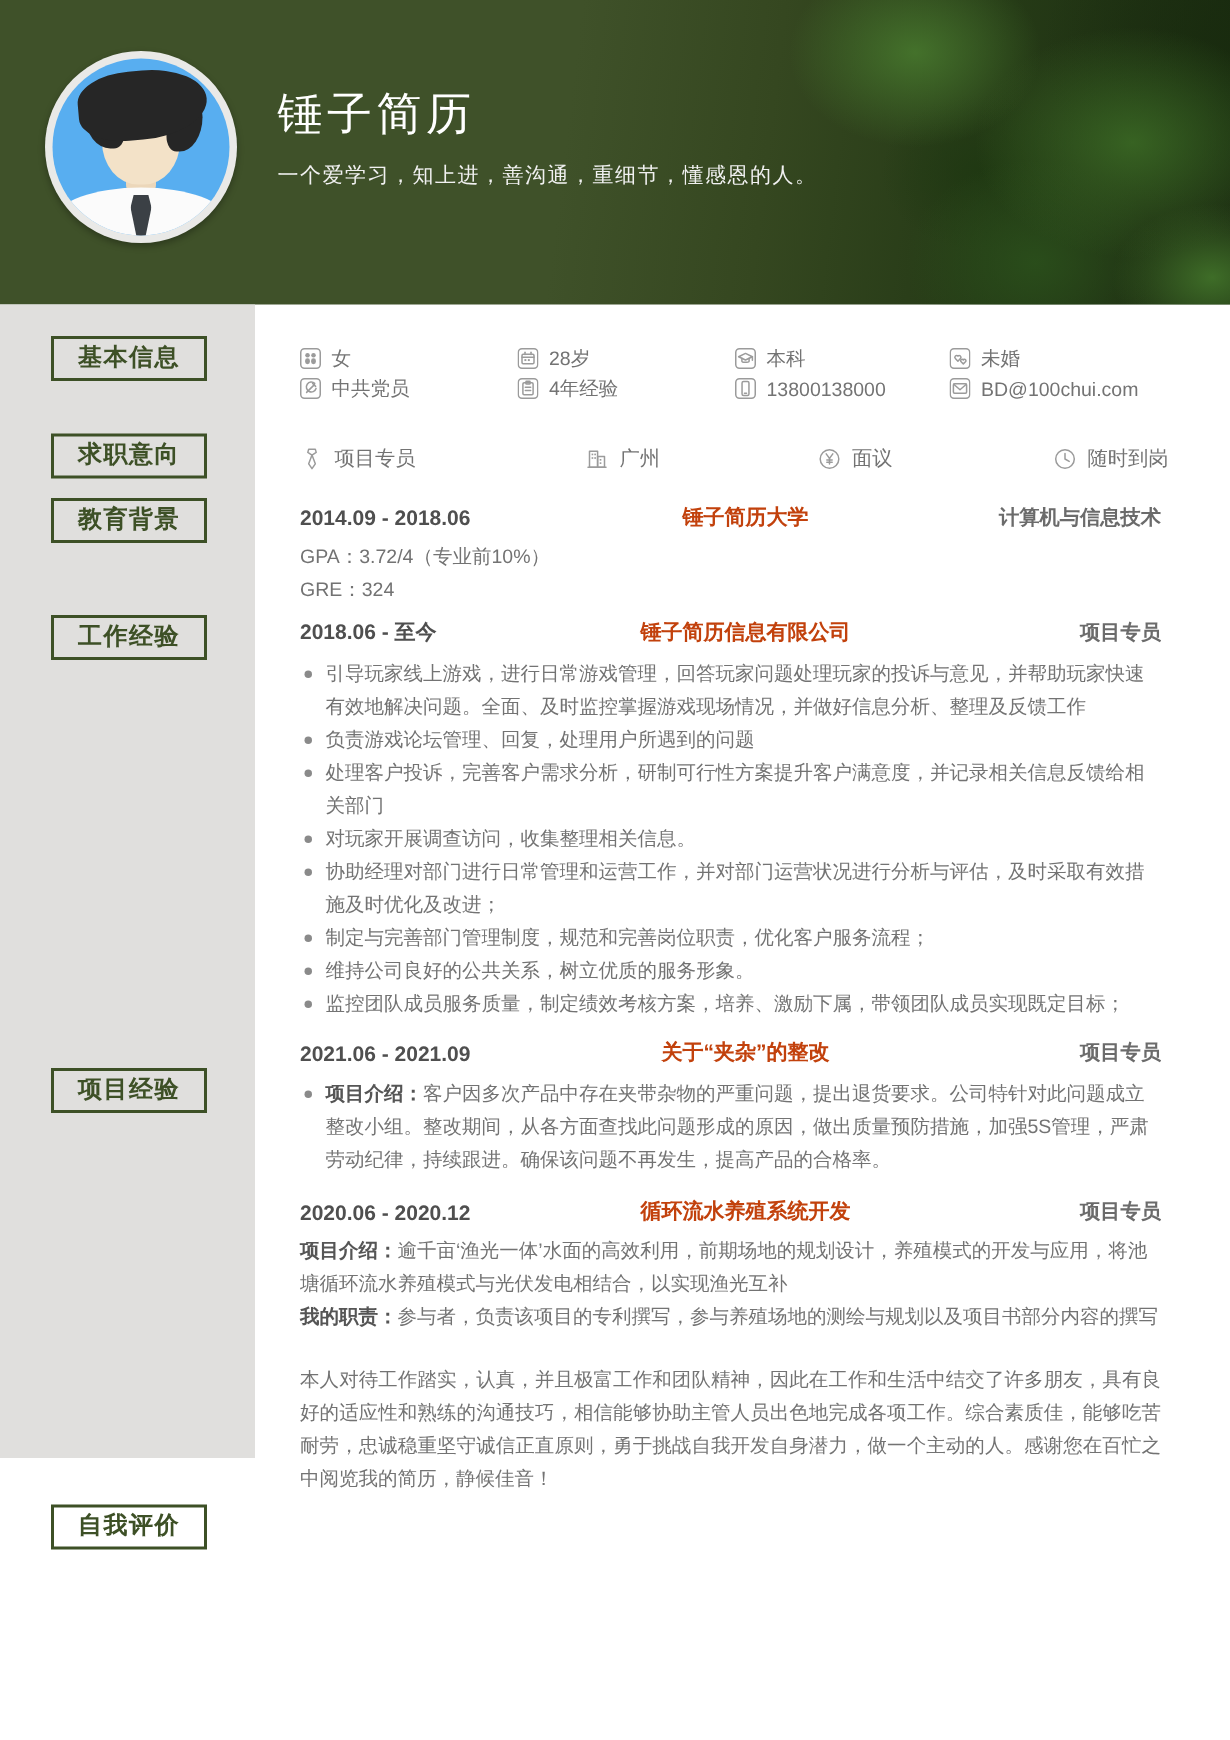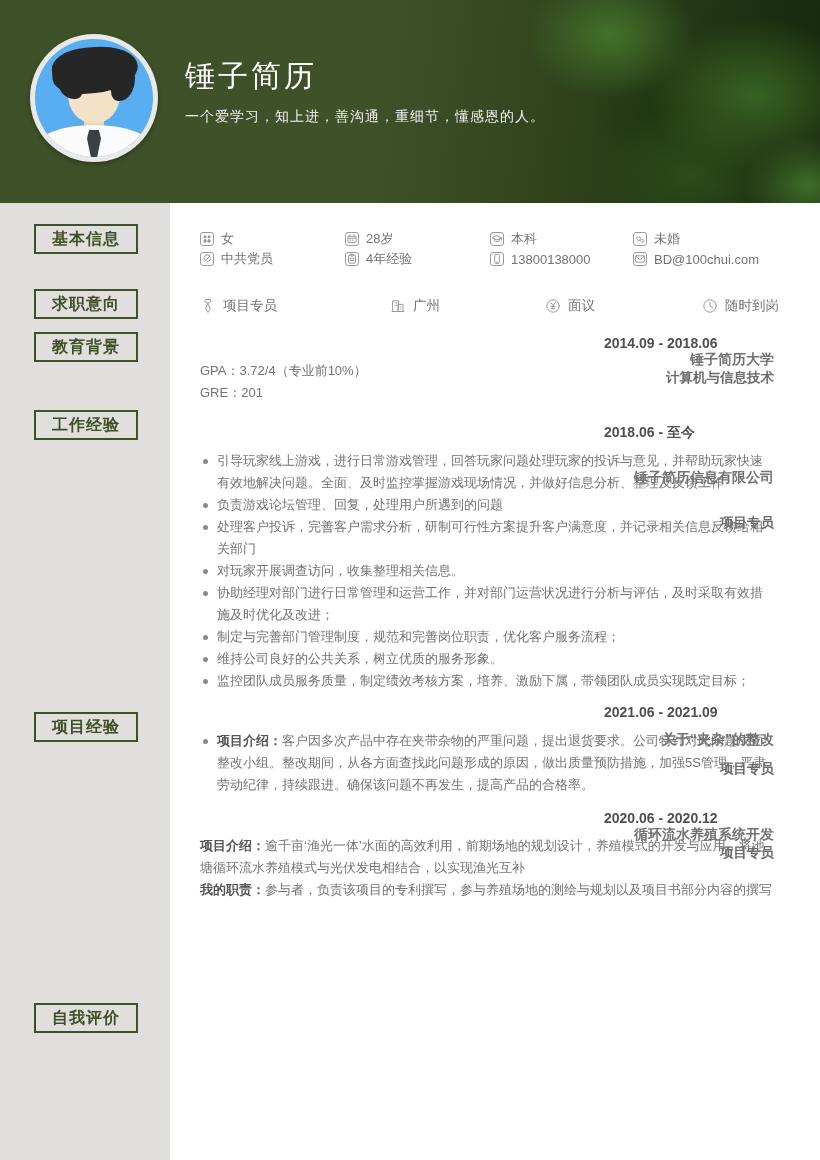--- a/index.html
+++ b/index.html
@@ -31,40 +31,40 @@
   .av-neck{position:absolute;left:49px;top:74px;width:20px;height:18px;background:#ecd7ba;border-radius:0 0 8px 8px;}
   .av-face{position:absolute;left:33px;top:22px;width:52px;height:62px;background:#f3e2c8;border-radius:50% 50% 46% 46%;}
   .av-hair{position:absolute;left:17px;top:8px;width:86px;height:46px;background:#262626;border-radius:46% 54% 58% 42%;transform:rotate(-5deg);}
   .av-hair2{position:absolute;left:22px;top:26px;width:26px;height:34px;background:#262626;border-radius:40% 60% 30% 70%;}
   .av-hair3{position:absolute;left:76px;top:26px;width:24px;height:36px;background:#262626;border-radius:60% 40% 70% 30%;}
   .av-shirt{position:absolute;left:2px;top:86px;width:114px;height:42px;background:#fbfbfb;border-radius:52% 52% 0 0;}
   .av-tie{position:absolute;left:52px;top:91px;width:14px;height:30px;background:#3b4045;clip-path:polygon(15% 0,85% 0,100% 28%,68% 100%,32% 100%,0 28%);}
   .header-title{position:absolute;left:185px;top:56px;font-size:30px;letter-spacing:3px;color:#ffffff;font-weight:400;}
   .header-subtitle{position:absolute;left:185px;top:108px;font-size:14px;letter-spacing:1px;color:#f1f1f1;}
   
-  .sidebar{position:absolute;left:0;top:203px;width:170px;height:957px;background:#e0dfdd;}
+  .sidebar{position:absolute;left:0;top:203px;width:170px;height:769px;background:#e0dfdd;}
   .sb-label{
     position:absolute;left:34px;width:104px;height:30px;box-sizing:border-box;
     border:2px solid #3d5026;color:#3d5026;font-size:16px;font-weight:bold;
     text-align:center;line-height:26px;letter-spacing:1px;
   }
   .sb-0{top:21px}.sb-1{top:86px}.sb-2{top:129px}.sb-3{top:207px}.sb-4{top:509px}.sb-5{top:800px}
   
   .main{position:absolute;left:200px;top:203px;width:574px;font-size:13px;color:#737373;}
   .basic-grid{margin-top:26px;display:grid;grid-template-columns:145px 145px 143px 141px;grid-auto-rows:20px;}
   .info-item{display:flex;align-items:center;gap:7px;height:20px;white-space:nowrap;}
   .info-item svg{flex:0 0 auto;display:block;}
   .job-row{margin-top:26px;display:grid;grid-template-columns:190px 155px 157px 1fr;height:22px;align-items:center;}
   .job-item{display:flex;align-items:center;gap:7px;font-size:13.5px;white-space:nowrap;}
-  .section-header{display:flex;align-items:flex-end;margin-top:18px;height:20px;font-size:14px;flex-direction:column;}
+  .section-header{display:flex;align-items:center;margin-top:18px;height:20px;font-size:14px;}
   .sh-period{width:170px;font-weight:bold;color:#4f4f4f;}
-  .sh-title{flex:1;text-align:center;font-weight:bold;color:#737373;}
+  .sh-title{flex:1;text-align:center;font-weight:bold;color:#c2410c;}
   .sh-role{width:150px;text-align:right;color:#6b6b6b;font-size:13.5px;font-weight:bold;}
   .edu-details{margin-top:5px;line-height:22px;}
-  .hdr-work{margin-top:20px;gap:27px;}
+  .hdr-work{margin-top:8px;gap:27px;}
   .bullets{list-style:none;margin:6px 0 0 0;padding:0;line-height:22px;}
   .bullets li{position:relative;padding-left:17px;}
   .bullets li::before{content:"";position:absolute;left:3px;top:8.5px;width:5px;height:5px;border-radius:50%;background:#8a8a8a;}
   .inline-label{font-weight:bold;color:#555555;}
   .proj-lines{margin-top:5px;line-height:22px;}
   .para{margin-top:20px;line-height:22px;text-align:justify;}
   .ic{stroke:#9b9b9b;fill:none;stroke-width:1;stroke-linecap:round;stroke-linejoin:round;}
   .icf{fill:#9b9b9b;stroke:none;}
 </style>
 </head>
@@ -215,21 +215,21 @@
     </div>
   </div>
 
   <div class="section-header">
     <div class="sh-period">2014.09 - 2018.06</div>
     <div class="sh-title">锤子简历大学</div>
     <div class="sh-role">计算机与信息技术</div>
   </div>
   <div class="edu-details">
     <div>GPA：3.72/4（专业前10%）</div>
-    <div>GRE：201</div>
+    <div>GRE：324</div>
   </div>
 
   <div class="section-header hdr-work">
     <div class="sh-period">2018.06 - 至今</div>
     <div class="sh-title">锤子简历信息有限公司</div>
     <div class="sh-role">项目专员</div>
   </div>
   <ul class="bullets">
     <li>引导玩家线上游戏，进行日常游戏管理，回答玩家问题处理玩家的投诉与意见，并帮助玩家快速有效地解决问题。全面、及时监控掌握游戏现场情况，并做好信息分析、整理及反馈工作</li>
     <li>负责游戏论坛管理、回复，处理用户所遇到的问题</li>
@@ -253,14 +253,15 @@
   <div class="section-header" style="margin-top:14px;">
     <div class="sh-period">2020.06 - 2020.12</div>
     <div class="sh-title">循环流水养殖系统开发</div>
     <div class="sh-role">项目专员</div>
   </div>
   <div class="proj-lines">
     <div><span class="inline-label">项目介绍：</span><span>逾千亩‘渔光一体’水面的高效利用，前期场地的规划设计，养殖模式的开发与应用，将池塘循环流水养殖模式与光伏发电相结合，以实现渔光互补</span></div>
     <div><span class="inline-label">我的职责：</span><span>参与者，负责该项目的专利撰写，参与养殖场地的测绘与规划以及项目书部分内容的撰写</span></div>
   </div>
 
+  <div class="para">本人对待工作踏实，认真，并且极富工作和团队精神，因此在工作和生活中结交了许多朋友，具有良好的适应性和熟练的沟通技巧，相信能够协助主管人员出色地完成各项工作。综合素质佳，能够吃苦耐劳，忠诚稳重坚守诚信正直原则，勇于挑战自我开发自身潜力，做一个主动的人。感谢您在百忙之中阅览我的简历，静候佳音！</div>
 
 </div>
 
 </body></html>

